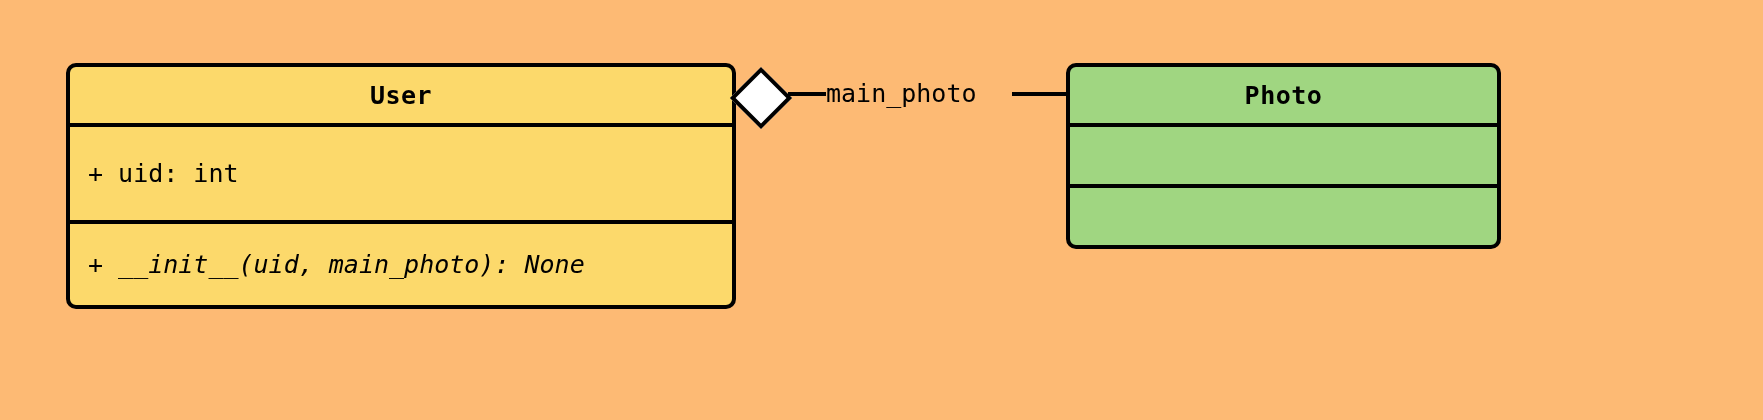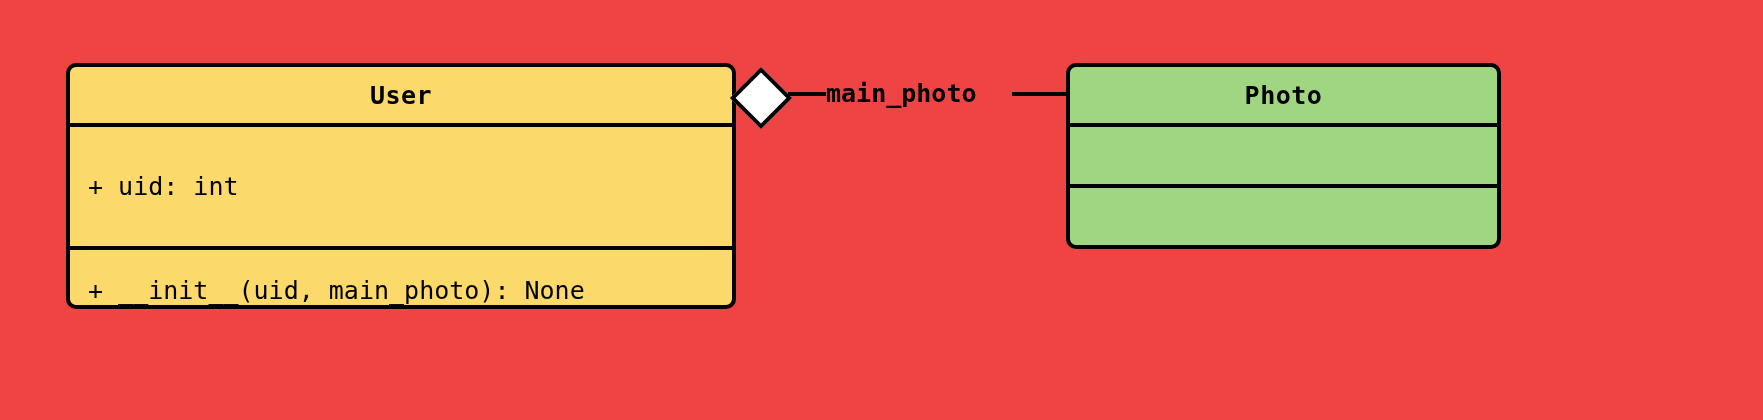--- a/index.html
+++ b/index.html
@@ -61,22 +61,22 @@
 
   
   #class-user {
     left: 66px;
     top: 63px;
     width: 670px;
     height: 246px;
     background: #FCD96B;
   }
   #class-user .c-title   { height: 56px; }
-  #class-user .c-attrs   { height: 123px; }
-  #class-user .c-methods { height: 85px; }
+  #class-user .c-attrs   { height: 97px; }
+  #class-user .c-methods { height: 85px; font-style: italic; }
 
   
   #class-photo {
     left: 1066px;
     top: 63px;
     width: 435px;
     height: 186px;
     background: #A0D681;
   }
   #class-photo .c-title   { height: 56px; }
@@ -112,27 +112,26 @@
     top: 76px;
   }
   #edge-label {
     position: absolute;
     left: 826px;
     top: 79px;
     font-size: 25px;
     line-height: 30px;
     color: #000000;
     white-space: pre;
-    font-weight: bold;
   }
 </style>
 </head>
 <body>
 
-<div id="diagram-canvas" style="background: #ef4444;">
+<div id="diagram-canvas" style="background: #fdba74;">
 
   <div class="uml-class" id="class-user" style="background: rgb(252, 217, 107);">
     <div class="uml-compartment uml-title c-title">User</div>
 
     <div class="uml-compartment uml-members c-attrs">
       <div class="uml-member"><span>+ uid: </span><span>int</span></div>
     </div>
 
     <div class="uml-compartment uml-members c-methods">
       <div class="uml-member">+ __init__(uid, main_photo): None</div>

